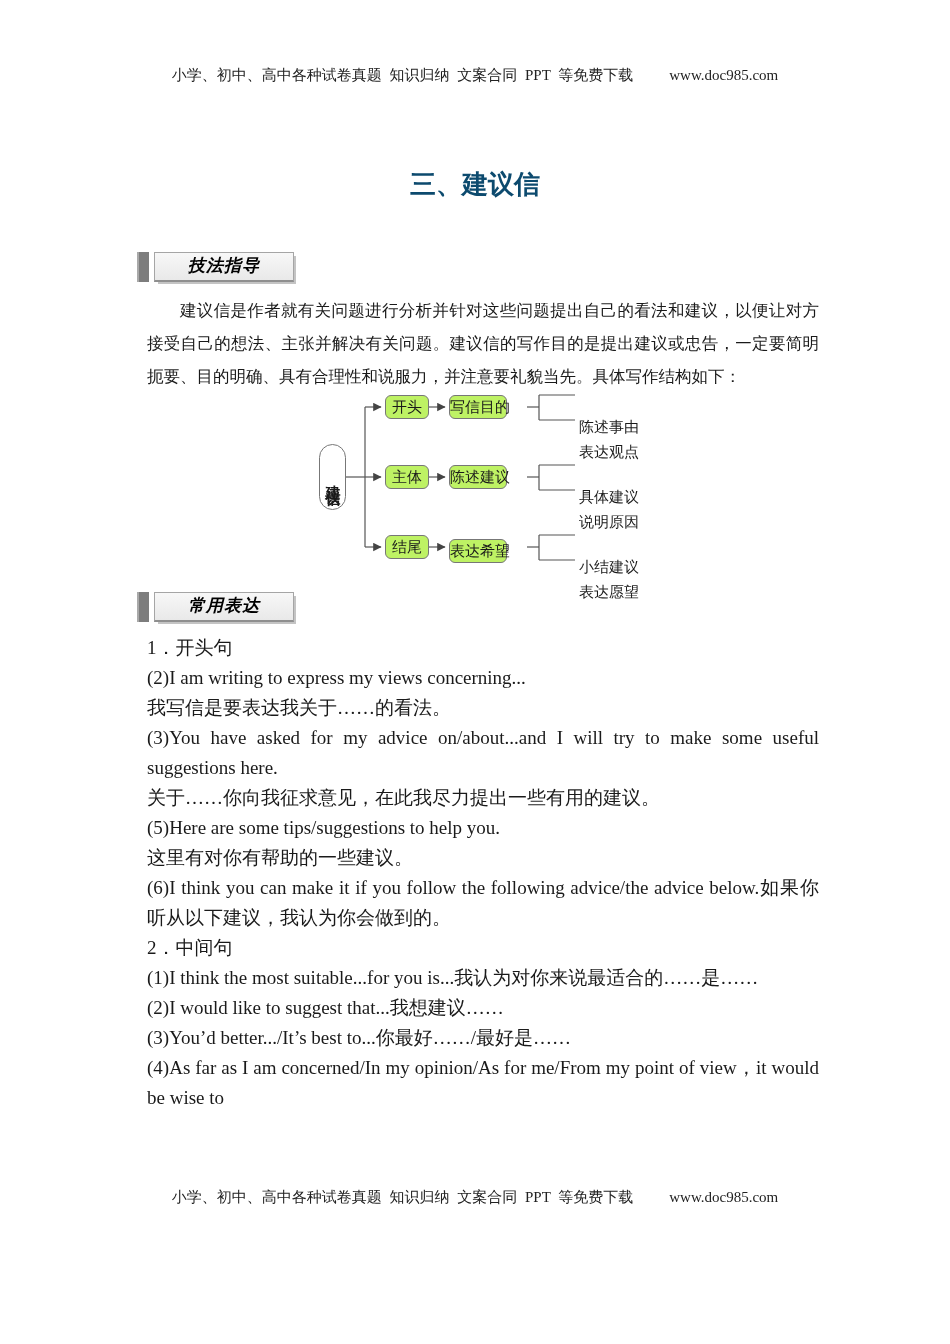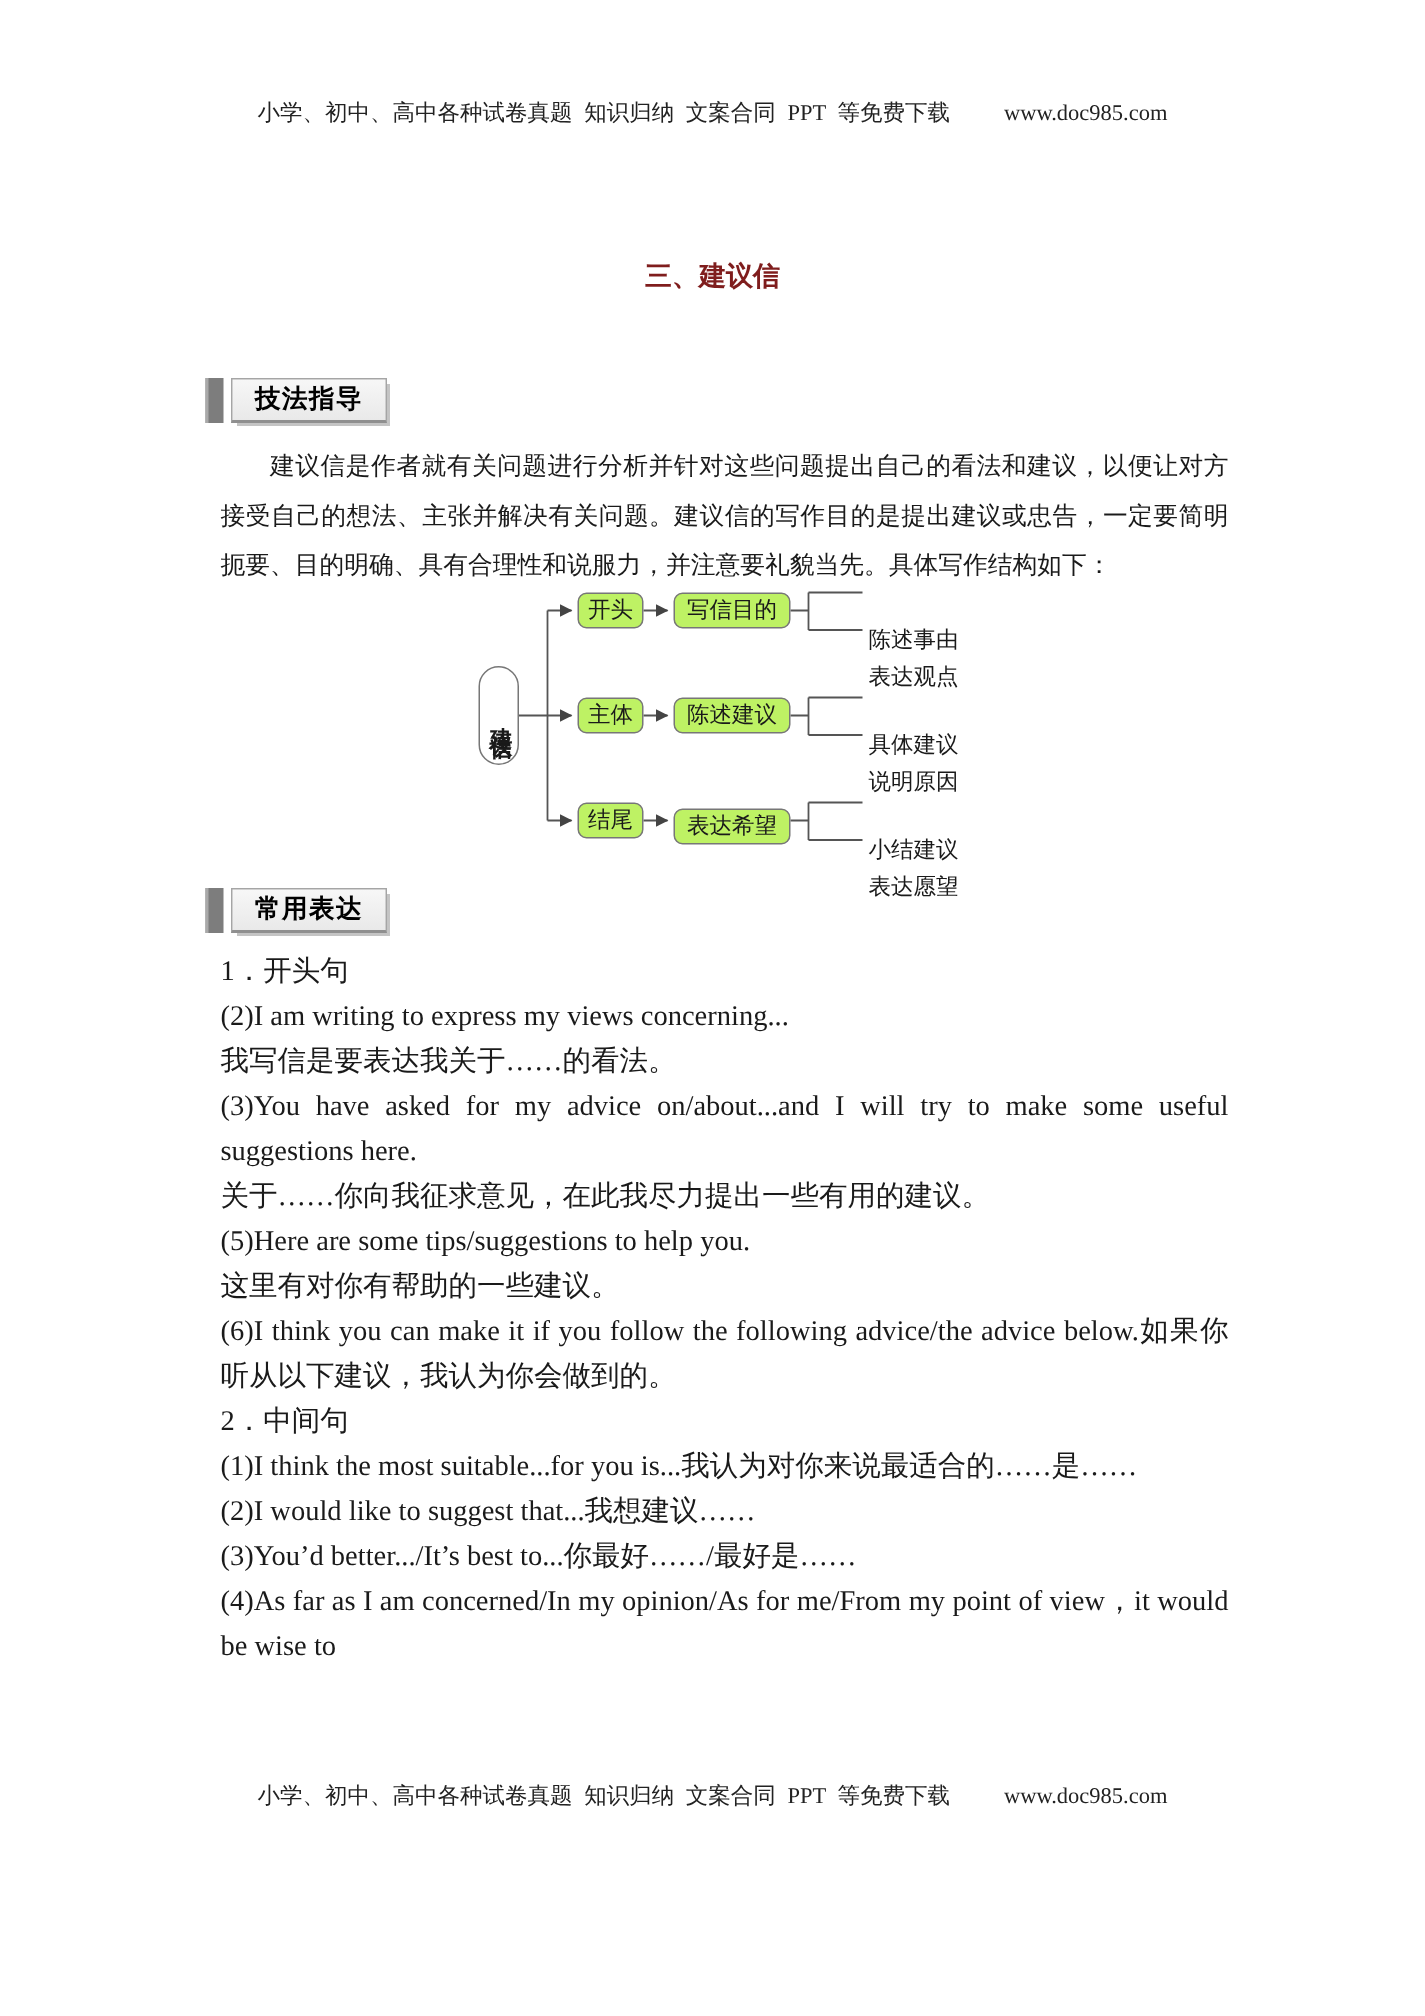--- a/index.html
+++ b/index.html
@@ -14,36 +14,36 @@
 
   
   .page-header { padding-top:66px; text-align:center; font-size:15px; color:#222; word-spacing:4px; }
   .page-footer { position:absolute; left:0; right:0; top:1188px; text-align:center; font-size:15px; color:#222; word-spacing:4px; }
   .site-url { margin-left:36px; }
 
   
   .doc-title {
     margin-top:78px; text-align:center;
     font-family:"Liberation Sans","DejaVu Sans",sans-serif;
-    font-weight:bold; font-size:18px; line-height:42px; color:#7f1d1d;
+    font-weight:bold; font-size:26px; line-height:42px; color:#0c4a6e;
   }
 
   .content { margin-left:147px; width:672px; }
 
   
   .badge { display:flex; align-items:stretch; height:30px; margin-left:-10px; }
   .badge-bar { width:10px; background:#7d7d7d; border-left:2px solid #a9a9a9; margin-right:5px; }
   .badge-label {
     background:linear-gradient(180deg,#f7f7f7,#e9e9e9);
     border:1px solid #a5a5a5;
     border-bottom:2px solid #8f8f8f;
     box-shadow:3px 3px 0 -1px #c4c4c4;
     font-family:"Liberation Sans","DejaVu Sans",sans-serif;
     font-weight:bold; font-size:17px; line-height:26px;
-    padding:0 15px; color:#000; letter-spacing:1px;
+    padding:0 33px; color:#000; letter-spacing:1px;font-style:italic;
   }
   .badge-1 { margin-top:47px; }
   .badge-2 { margin-top:13px; }
 
   
   .intro { margin:12px 0 0 0; font-size:16.5px; line-height:33px; text-align:justify; text-indent:2em; }
 
   
   .diagram { position:relative; width:332px; height:190px; margin:-4px 0 0 172px; font-size:15px; }
   .dg-svg { position:absolute; left:0; top:0; }
@@ -53,21 +53,21 @@
     writing-mode:vertical-rl; text-orientation:upright;
     text-align:center; line-height:25px; letter-spacing:3px;
     background:#fff; font-weight:bold;
   }
   .dg-box {
     position:absolute; box-sizing:border-box; height:24px;
     border:1px solid #777; border-radius:6px; background:#bef264;
     text-align:center; line-height:22px; white-space:nowrap;
   }
   .dg-stage { left:66px; width:44px; }
-  .dg-action { left:130px; width:78px; }
+  .dg-action { left:130px; width:58px; }
   .dg-leaf { position:absolute; left:260px; height:22px; line-height:22px; white-space:nowrap; font-weight:normal;margin-top:32px; }
 
   
   .expressions { margin-top:11px; font-size:19px; line-height:30px; text-align:justify; }
   .expressions p { margin:0; }
 </style>
 </head>
 <body>
 
 <div class="page-header">

